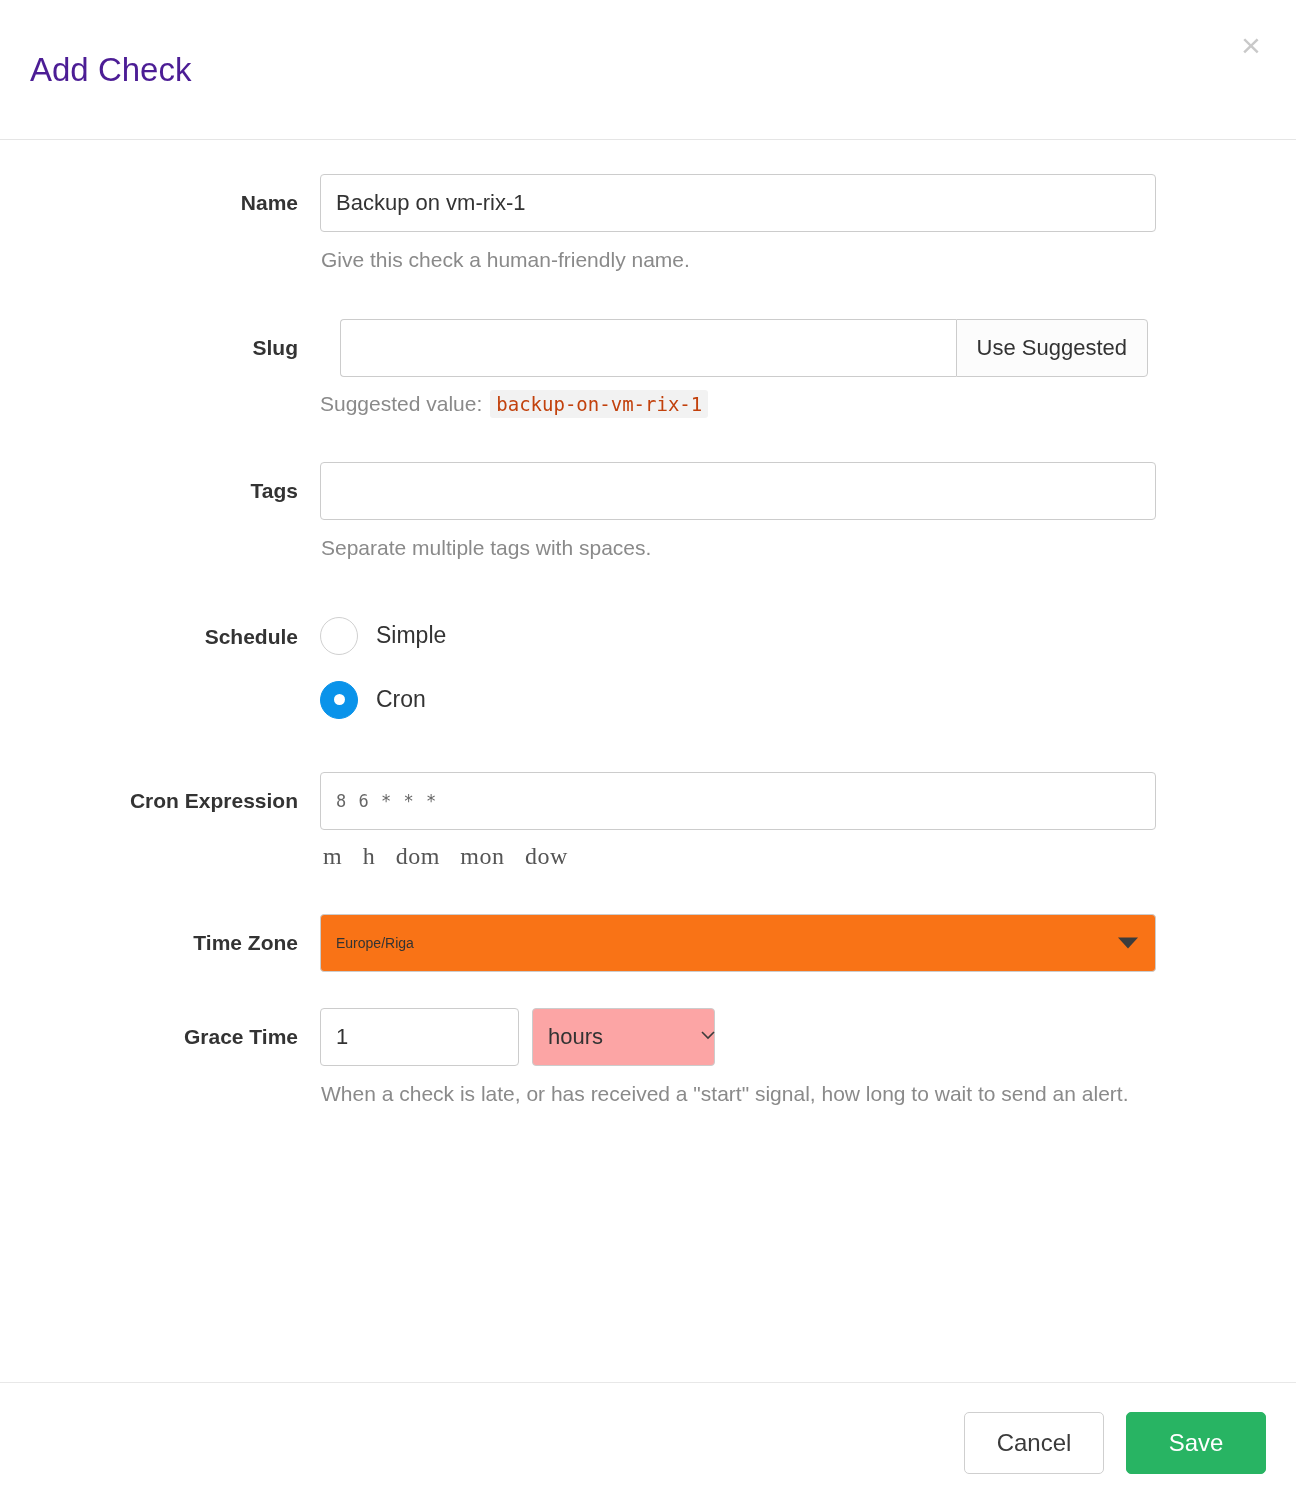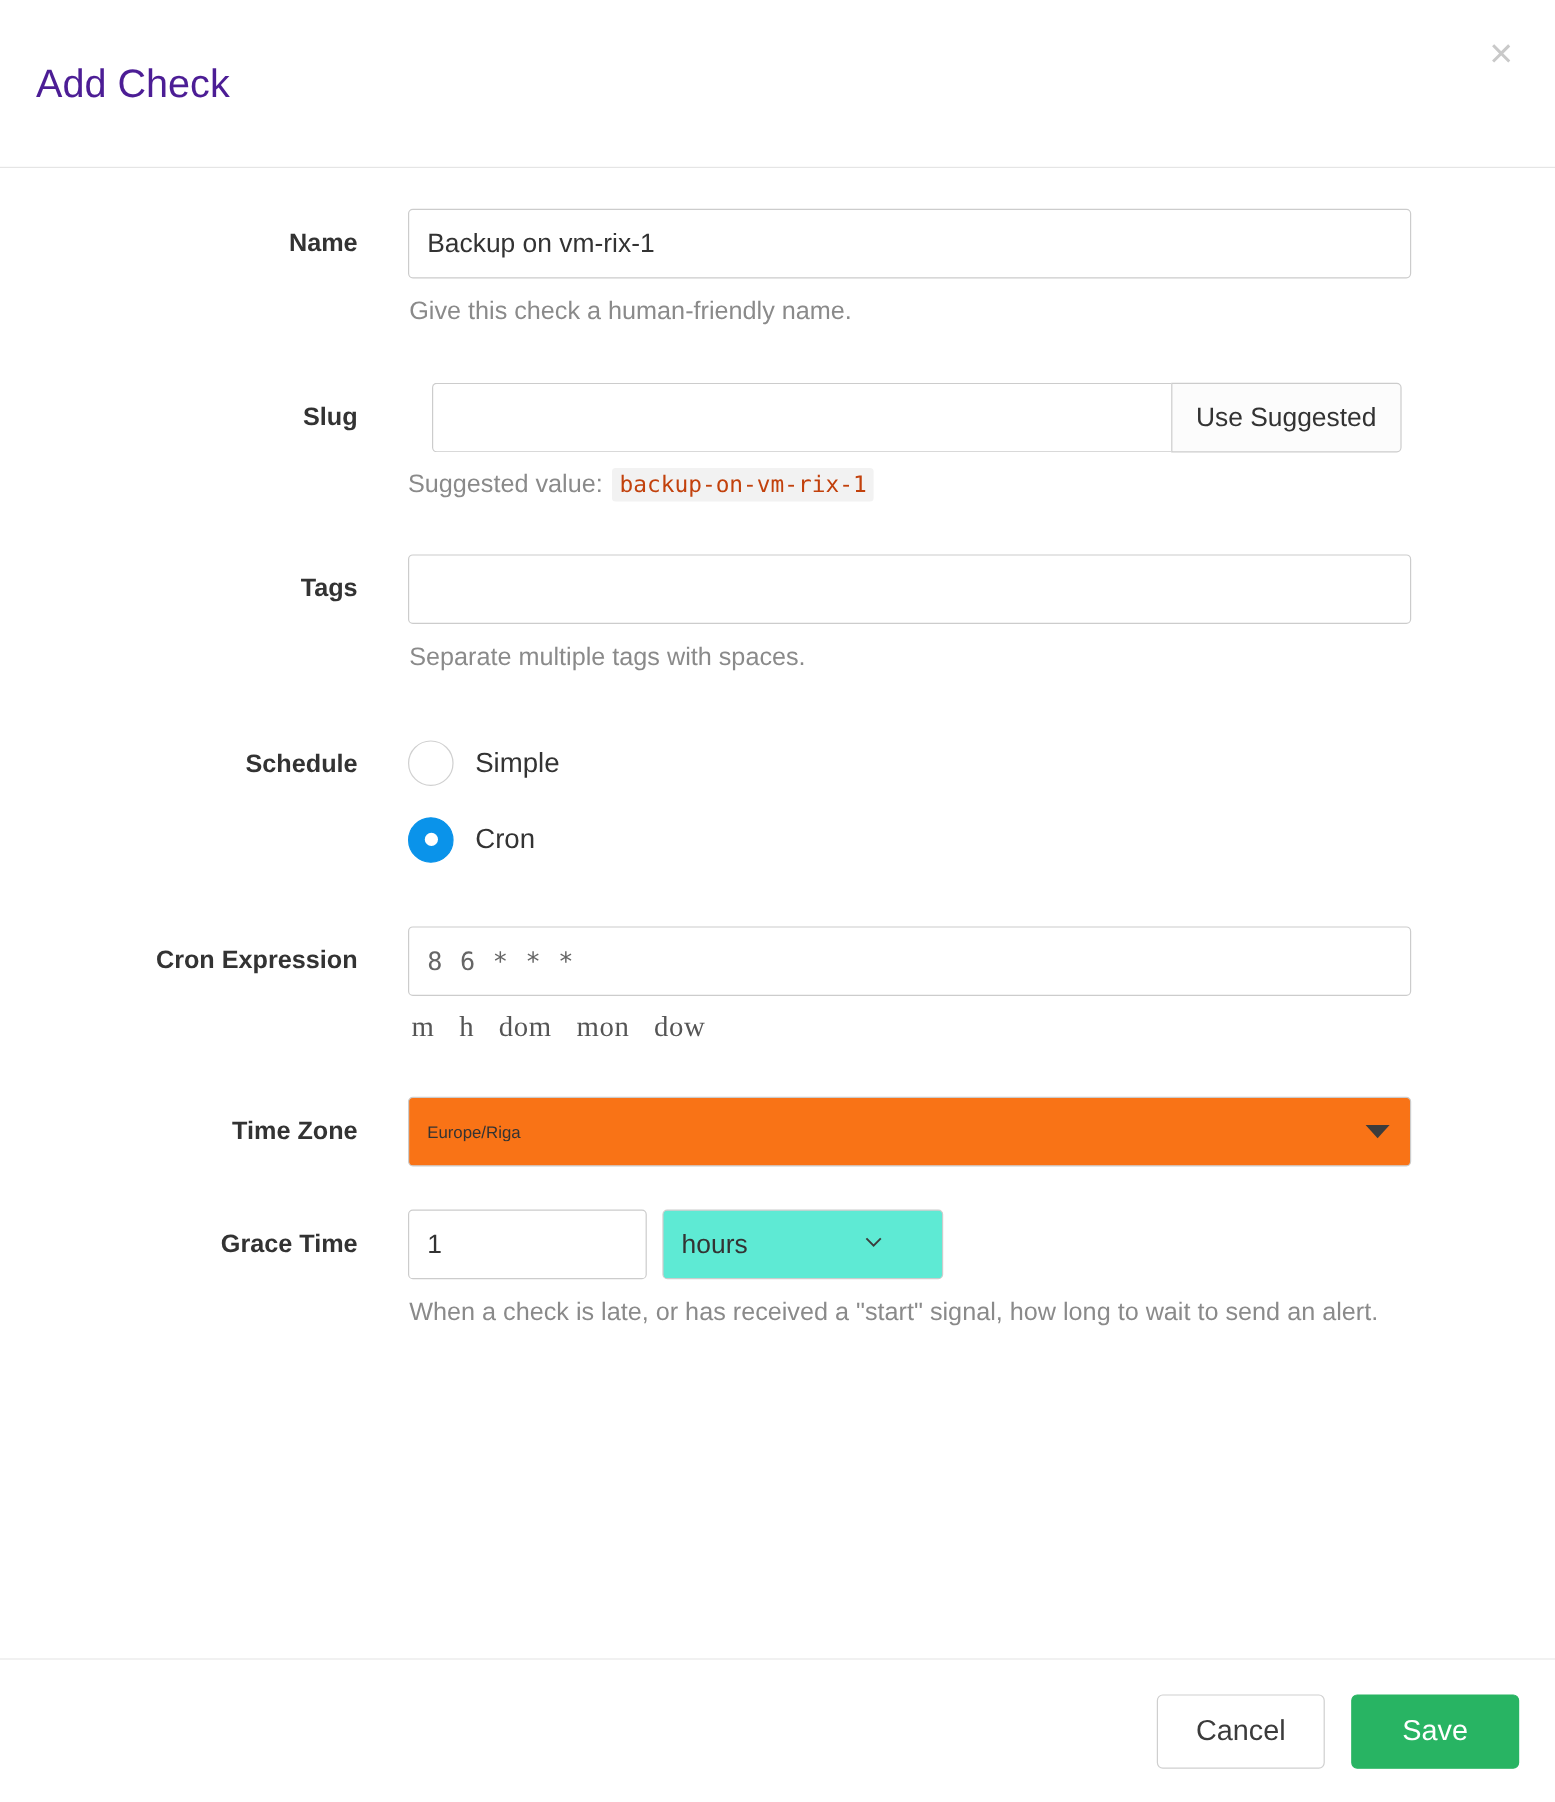--- a/index.html
+++ b/index.html
@@ -70,21 +70,20 @@
     text-align: right;
     padding-right: 22px;
     font-weight: bold;
     font-size: 21px;
     color: #333;
     line-height: 1;
     padding-top: 18px;
   }
   .form-field {
     width: 836px;
-    margin-left: 20px;
   }
   .help-text {
     font-size: 21px;
     color: #8a8a8a;
     margin: 13px 0 0 1px;
     line-height: 1.45;
   }
   .help-text.wide { max-width: 815px; }
 
   input.text-input, .fake-input {
@@ -181,21 +180,21 @@
   }
   .radio-label {
     font-size: 23px;
     color: #333;
     cursor: pointer;
   }
 
   
   input.mono-input {
     font-family: "DejaVu Sans Mono", monospace;
-    font-size: 21px;
+    font-size: 17px;
     letter-spacing: 1px;
     color: #666;
   }
   .cron-legend {
     font-family: Liberation Serif, serif;
     font-size: 24px;
     color: #555;
     margin-top: 13px;
     padding-left: 3px;
     letter-spacing: 0.5px;
@@ -247,28 +246,28 @@
     font-size: 22px;
     padding: 0 15px;
     color: #333;
     font-family: "Liberation Sans", sans-serif;
     outline: none;
   }
   .unit-wrap { position: relative; width: 202px; }
   select.grace-unit {
     -webkit-appearance: none;
     appearance: none;
-    width: 234px;
+    width: 183px;
     height: 58px;
     border: 1px solid #cccccc;
     border-radius: 4px;
     font-size: 22px;
     padding: 0 40px 0 15px;
     color: #333;
-    background: #5eead4;
+    background: #fca5a5;
     font-family: "Liberation Sans", sans-serif;
     outline: none;
   }
   .chev {
     position: absolute;
     right: 18px;
     top: 50%;
     width: 16px;
     height: 16px;
     margin-top: -10px;

